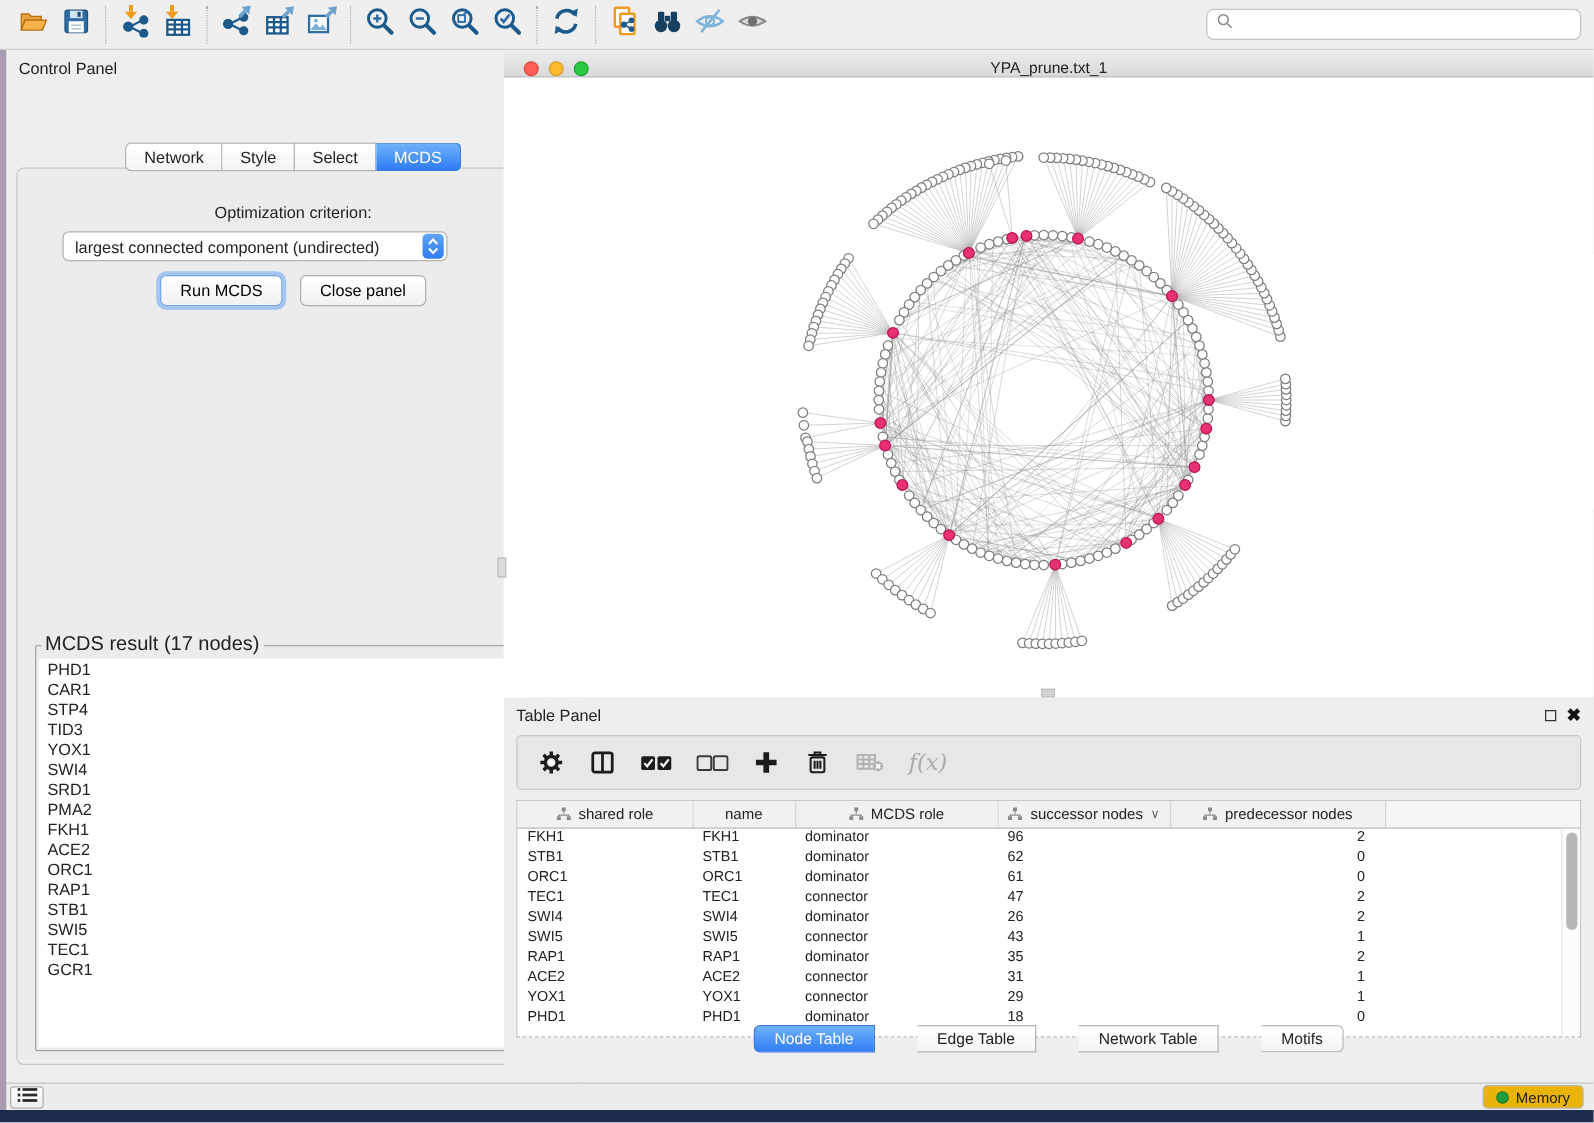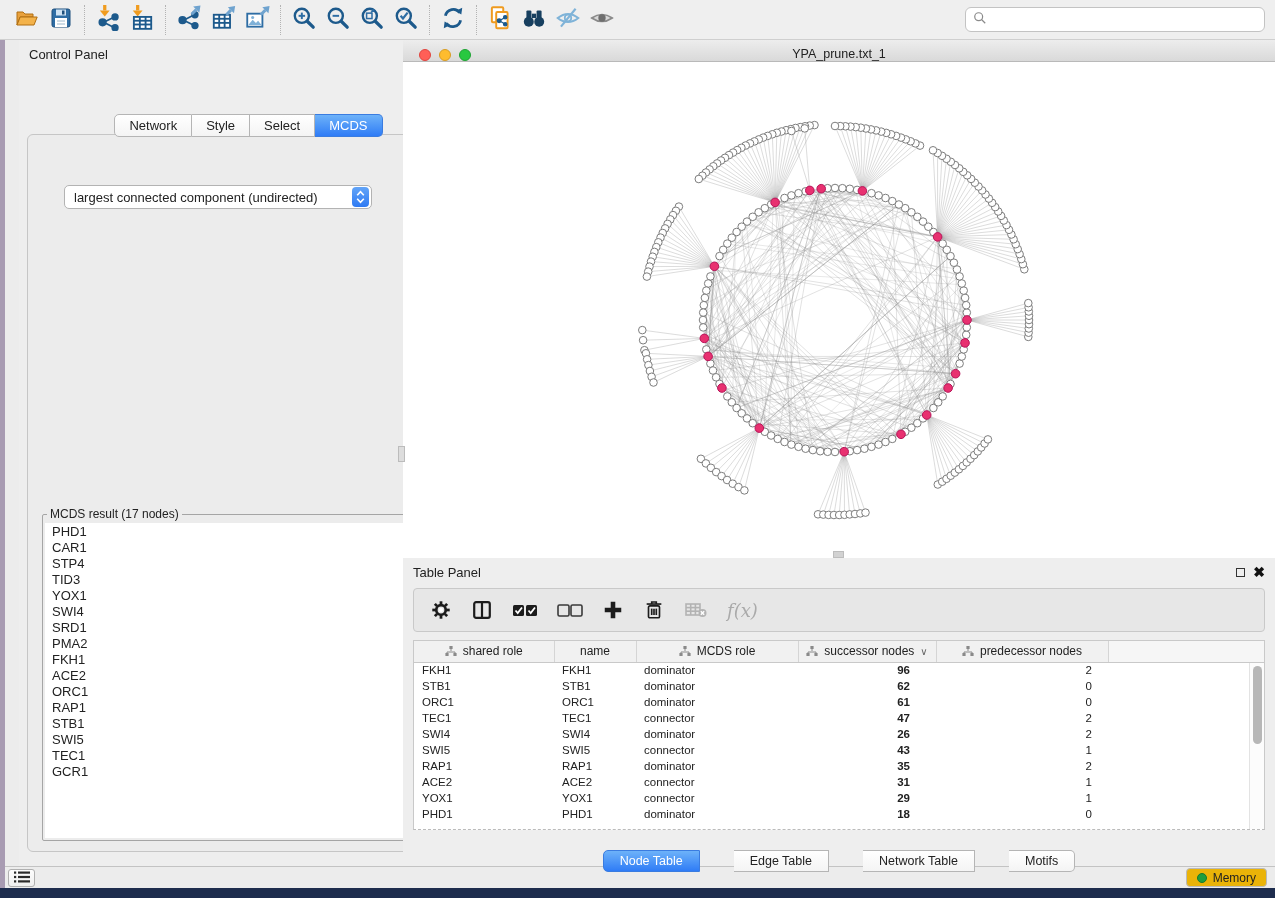--- a/index.html
+++ b/index.html
@@ -15,21 +15,21 @@
   .toolbar { position:absolute; left:0; top:0; width:1275px; height:40px; background:#efefef;
     border-bottom:1px solid #cfcfcf; display:flex; align-items:center; padding:0 10px; }
   .tb-btn { width:34px; height:32px; display:flex; align-items:center; justify-content:center; border-radius:4px; }
   .tb-sep { width:1px; height:30px; border-left:1px dotted #b3b3b3; margin:0 6px; }
   .search-box { margin-left:auto; width:300px; height:25px; background:#fff; border:1px solid #c3c3c3;
     border-radius:6px; display:flex; align-items:center; padding:0 7px; }
   .search-box input { border:none; outline:none; flex:1; font-size:12px; font-family:"Liberation Sans",sans-serif; background:transparent; }
 
   
   .control-panel { position:absolute; left:5px; top:40px; width:460px; height:826px; background:#eeeeee;
-    border-right:1px solid #a8a8a8;margin-left:14px; }
+    border-right:1px solid #a8a8a8; }
   .panel-title-row { display:flex; align-items:center; padding:7px 10px 4px 10px; font-size:13px; }
   .panel-title-icons { margin-left:auto; display:flex; align-items:center; gap:8px; }
   .float-icon { width:9px; height:9px; border:1.5px solid #333; display:inline-block; }
   .close-icon { font-size:14px; font-weight:bold; color:#111; line-height:9px; }
   .cp-inner { position:absolute; left:8px; right:8px; top:94px; bottom:14px; background:#ececec;
     border:1px solid #c6c6c6; border-radius:6px; }
   .tab-row { position:absolute; left:0; right:0; display:flex; justify-content:center; z-index:3; }
   .cp-tab-row { top:74px;text-align:center; }
   .tab { background:linear-gradient(#ffffff,#f4f4f4); border:1px solid #b5b5b5; border-left:none;
     font-size:13px; padding:3px 14px; cursor:default; }
@@ -40,21 +40,21 @@
   .criterion-select { position:absolute; top:50px; left:36px; width:308px; height:24px; background:#fff;
     border:1px solid #b3b3b3; border-radius:5px; display:flex; align-items:center; font-size:13px; padding-left:9px; }
   .select-stepper { margin-left:auto; width:17px; height:20px; margin-right:2px; border-radius:4px;
     background:linear-gradient(#63a5f8,#2e7af3); display:flex; align-items:center; justify-content:center; }
   .btn-row { position:absolute; top:85px; width:100%; display:flex; justify-content:center; gap:14px; }
   .btn { font-size:13px; font-family:"Liberation Sans",sans-serif; padding:4px 15px; border:1px solid #b0b0b0; border-radius:5px;
     background:linear-gradient(#ffffff,#f1f1f1); }
   .btn.focused { border:1px solid #74a7ec; box-shadow:0 0 0 3px rgba(110,165,245,.55); }
   .mcds-fieldset { position:absolute; left:14px; right:14px; top:372px; bottom:10px;
     border:1px solid #a5a5a5; border-radius:2px; }
-  .mcds-fieldset legend { font-size:12px; margin-left:4px; padding:0 3px; }
+  .mcds-fieldset legend { font-size:16px; margin-left:4px; padding:0 3px; }
   .mcds-listwrap { position:absolute; left:2px; right:2px; top:2px; bottom:2px; background:#fff; overflow:hidden; }
   .mcds-list { list-style:none; padding:1px 0 0 7px; }
   .mcds-list li { font-size:13px; line-height:16px; }
   .mcds-scroll { position:absolute; right:0; top:0; bottom:0; width:13px; background:#f4f4f4; border-left:1px solid #e0e0e0; }
 
   
   .network-pane { position:absolute; left:403px; top:40px; width:872px; height:518px; background:#fff; }
   .net-titlebar { height:22px; background:linear-gradient(#ededed,#d9d9d9); border-bottom:1px solid #b9b9b9;
     display:flex; align-items:flex-end; padding:0 16px; position:relative; }
   .traffic { display:flex; gap:8px; }
@@ -74,28 +74,28 @@
   .tp-icon { display:flex; align-items:center; justify-content:center; }
   .fx-label { font-family:"DejaVu Serif", serif; font-style:italic; font-size:18px; color:#aaaaaa; }
   .table-wrap { position:absolute; left:10px; right:10px; top:82px; height:190px; background:#fff;
     border:1px solid #c9c9c9; border-bottom:1px dashed #bbb; overflow:hidden; }
   table.node-table { border-collapse:collapse; width:100%; table-layout:fixed; }
   .node-table th { height:21px; background:#f1f1f1; border-bottom:1px solid #c9c9c9; border-right:1px solid #d5d5d5;
     font-weight:normal; font-size:12px; padding:0 4px; white-space:nowrap; overflow:hidden; }
   .node-table th .th-inner { display:flex; align-items:center; justify-content:center; gap:6px; }
   .node-table th.filler { border-right:none; background:#f6f6f6; }
   .node-table td { height:16px; font-size:11.5px; padding:0 8px; white-space:nowrap; overflow:hidden; }
-  .node-table td.num-successor { text-align:right; padding-right:26px;font-weight:bold; }
+  .node-table td.num-successor { text-align:left; padding-right:26px; }
   .node-table td.num-predecessor { text-align:right; padding-right:16px; }
   .col-shared { width:140px; } .col-name { width:82px; } .col-role { width:162px; }
   .col-succ { width:138px; } .col-pred { width:172px; }
   .sort-chevron { color:#666; font-size:10px; }
   .table-scroll { position:absolute; right:0; top:22px; bottom:0; width:15px; background:#fcfcfc; border-left:1px solid #e3e3e3; }
   .table-scroll .thumb { position:absolute; left:3px; top:3px; width:9px; height:78px; border-radius:5px; background:#b7b7b7; }
-  .tp-tab-row { top:292px;gap:34px; }
+  .tp-tab-row { top:262px;gap:34px; }
   .tp-tab-row .tab { font-size:12.5px; padding:3px 16px; }
 
   
   .status-bar { position:absolute; left:0; top:866px; width:1275px; height:22px; background:#ececec;
     border-top:1px solid #c3c3c3; display:flex; align-items:center; padding:0 8px; }
   .list-btn { width:27px; height:18px; border:1px solid #b0b0b0; border-radius:3px;
     background:linear-gradient(#fdfdfd,#efefef); display:flex; align-items:center; justify-content:center; }
   .memory-btn { margin-left:auto; height:19px; border:1px solid #b9b9b9; border-radius:4px; background:#eab308;
     display:flex; align-items:center; gap:6px; padding:0 10px; font-size:12px; }
   .mem-dot { width:10px; height:10px; border-radius:50%; background:#1e9e3e; border:1px solid #157a2d; }
@@ -286,28 +286,33 @@
       <span class="close-icon">✖</span>
     </span>
   </div>
   <div class="tab-row cp-tab-row" id="cp-tabs">
       <span class="tab">Network</span>
       <span class="tab">Style</span>
       <span class="tab">Select</span>
       <span class="tab selected">MCDS</span>
     </div>
   <div class="cp-inner">
+    <div class="opt-label">Optimization criterion:</div>
     <div class="criterion-select">
       <span>largest connected component (undirected)</span>
       <span class="select-stepper">
         <svg width="9" height="14" viewBox="0 0 9 14">
             <path d="M1.2 5.2 L4.5 1.6 L7.8 5.2" stroke="#fff" stroke-width="1.6" fill="none"></path>
             <path d="M1.2 8.8 L4.5 12.4 L7.8 8.8" stroke="#fff" stroke-width="1.6" fill="none"></path>
           </svg>
       </span>
+    </div>
+    <div class="btn-row">
+      <button class="btn focused">Run MCDS</button>
+      <button class="btn">Close panel</button>
     </div>
     <fieldset class="mcds-fieldset">
       <legend>MCDS result (17 nodes)</legend>
       <div class="mcds-listwrap">
         <ul class="mcds-list" id="mcds-list">
             <li>PHD1</li>
             <li>CAR1</li>
             <li>STP4</li>
             <li>TID3</li>
             <li>YOX1</li>

